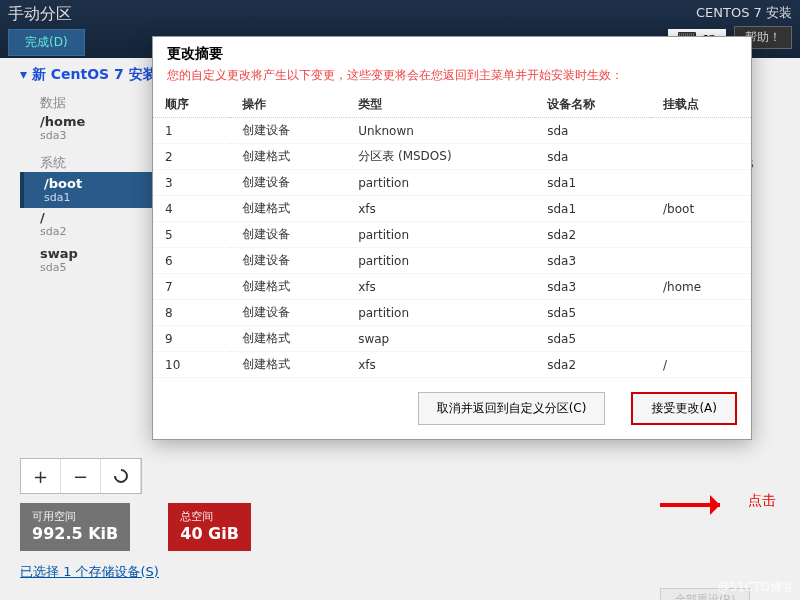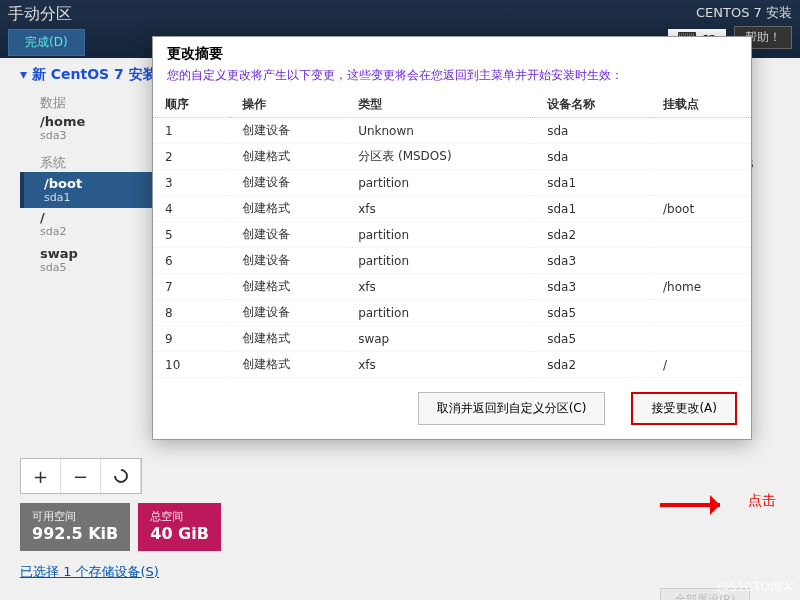--- a/index.html
+++ b/index.html
@@ -29,38 +29,38 @@
 .tree-item.selected .tree-item-name { color: #fff; }
 .tree-item.selected .tree-item-sub { color: #cde; }
 
 .bottom-toolbar { position: absolute; left: 20px; top: 400px; display: flex; border: 1px solid #bbb; }
 .toolbar-btn { width: 40px; height: 34px; border: none; background: #fff; font-size: 18px; color: #333; border-right: 1px solid #ddd; cursor: pointer; display:flex; align-items:center; justify-content:center; }
 .reload-icon { width: 14px; height: 14px; border: 2px solid #333; border-radius: 50%; border-top-color: transparent; transform: rotate(-45deg); position: relative; display: inline-block;}
 
 .space-boxes { position: absolute; left: 20px; top: 445px; display: flex; gap: 8px; }
 .space-box { padding: 6px 12px 8px 12px; }
 .space-box.available { background: #737373; }
-.space-box.total { background: #be185d; }
+.space-box.total { background: #b91c1c; margin-left: 30px; }
 .space-label { font-size: 11px; color: #fff; opacity: .9; }
 .space-value { font-size: 16px; font-weight: bold; color: #fff; }
 
 .storage-link { position: absolute; left: 20px; top: 505px; color: #0055aa; font-size: 13px; text-decoration: underline; cursor: pointer; }
 
 .right-panel-title { position: absolute; left: 400px; top: 4px; font-size: 14px; color: #333; }
 .device-info { position: absolute; left: 660px; top: 100px; font-size: 11px; color: #555; }
 .modify-btn { position: absolute; left: 660px; top: 150px; background: #eee; border:1px solid #bbb; padding: 3px 20px; font-size: 11px; cursor: not-allowed; }
 .reset-btn { position: absolute; left: 660px; top: 530px; background:#e9e9e9; border:1px solid #ccc; color:#bbb; font-size:11px; padding:3px 14px; }
 
 .watermark { position: absolute; right: 6px; bottom: 4px; color: #fff; font-size: 12px; opacity: .85; }
 
 
 .modal { position: absolute; left: 152px; top: 36px; width: 600px; background: #fff; border: 1px solid #999; box-shadow: 0 4px 20px rgba(0,0,0,.3); }
 .modal-header { padding: 8px 14px 0 14px; }
 .modal-title { font-weight: bold; font-size: 14px; }
-.modal-desc { font-size: 12px; color: #6d28d9; padding: 4px 14px 8px 14px; }
+.modal-desc { font-size: 12px; color: #ef4444; padding: 4px 14px 8px 14px; }
 .table { width: 100%; border-collapse: collapse; font-size: 12px; }
 .table th { text-align: left; font-weight: bold; color: #333; padding: 4px 12px; border-bottom: 1px dotted #ccc; }
 .table td { padding: 4px 12px; border-bottom: 1px dotted #eee; color: #333; }
 .op-destroy { color: #cc3333; }
 .op-create { color: #1a8a1a; }
 .modal-footer { display: flex; justify-content: flex-end; gap: 26px; padding: 14px; }
 .modal-btn { border: 1px solid #bbb; background: #f6f6f6; padding: 6px 18px; font-size: 12px; cursor: pointer; }
 .accept-highlight { border: 2px solid #c00; }
 
 .click-arrow { position: absolute; left: 660px; top: 440px; width:80px; height:14px; }

